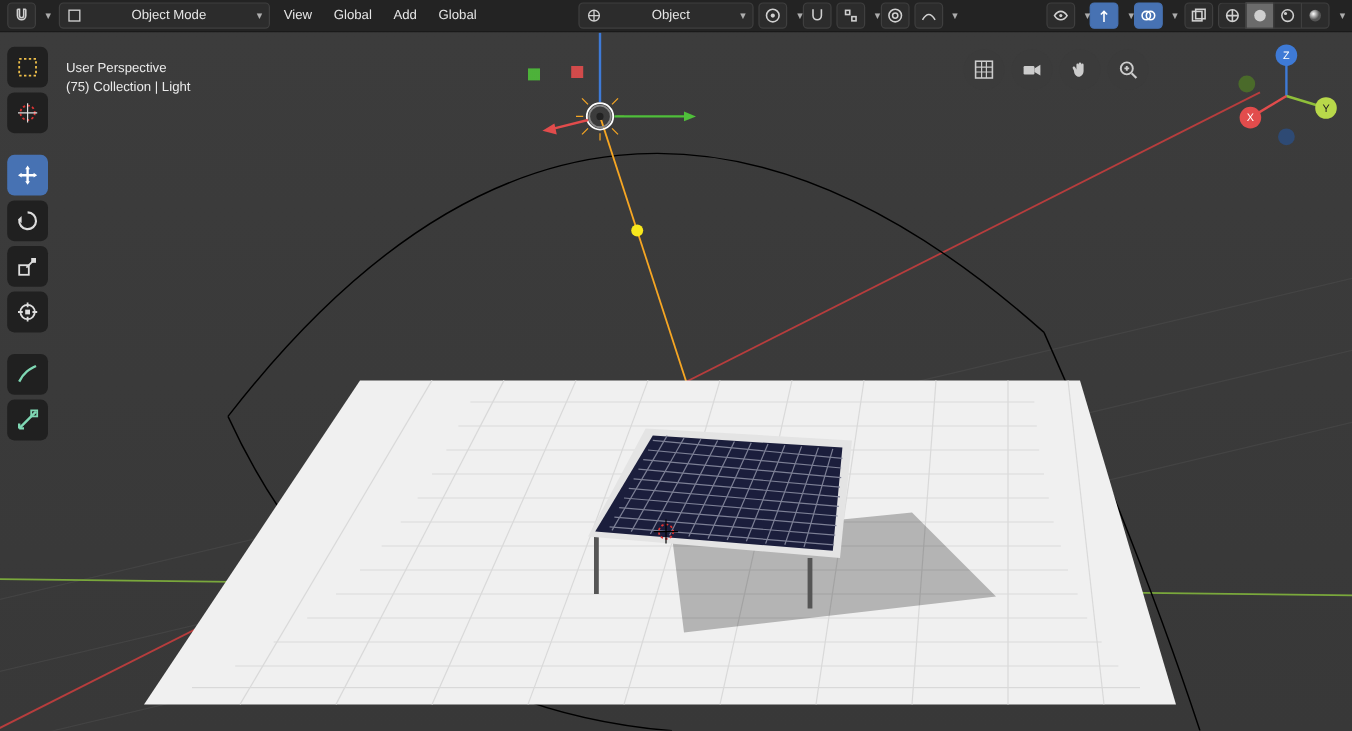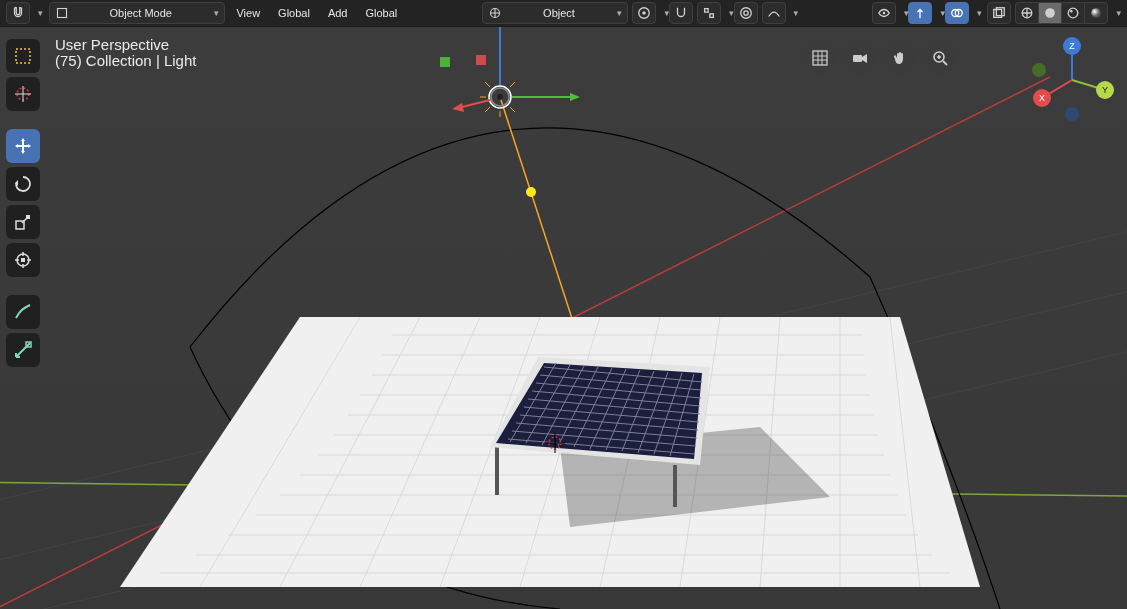--- a/index.html
+++ b/index.html
@@ -60,22 +60,22 @@
     background: #3b3b3b; display: flex; align-items: center; justify-content: center;
     cursor: pointer;
   }
   .pill-strip { right: 170px; }
 
   .gizmo-axes {
     position: absolute; right: 10px; top: 8px; width: 90px; height: 90px; z-index: 5;
   }
 
   .info {
-    position: absolute; left: 55px; top: 10px; z-index: 5;
-    line-height: 16px; font-size: 15px; color: #eaeaea;
+    position: absolute; left: 55px; top: 22px; z-index: 5;
+    line-height: 16px; font-size: 11px; color: #eaeaea;
   }
 
   
   .scene-svg {
     position: absolute; inset: 0; width: 100%; height: 100%;
   }
 
   
   .ico-stroke { stroke: #d0d0d0; stroke-width: 1.5; fill: none; }
   .ico-fill { fill: #d0d0d0; }

